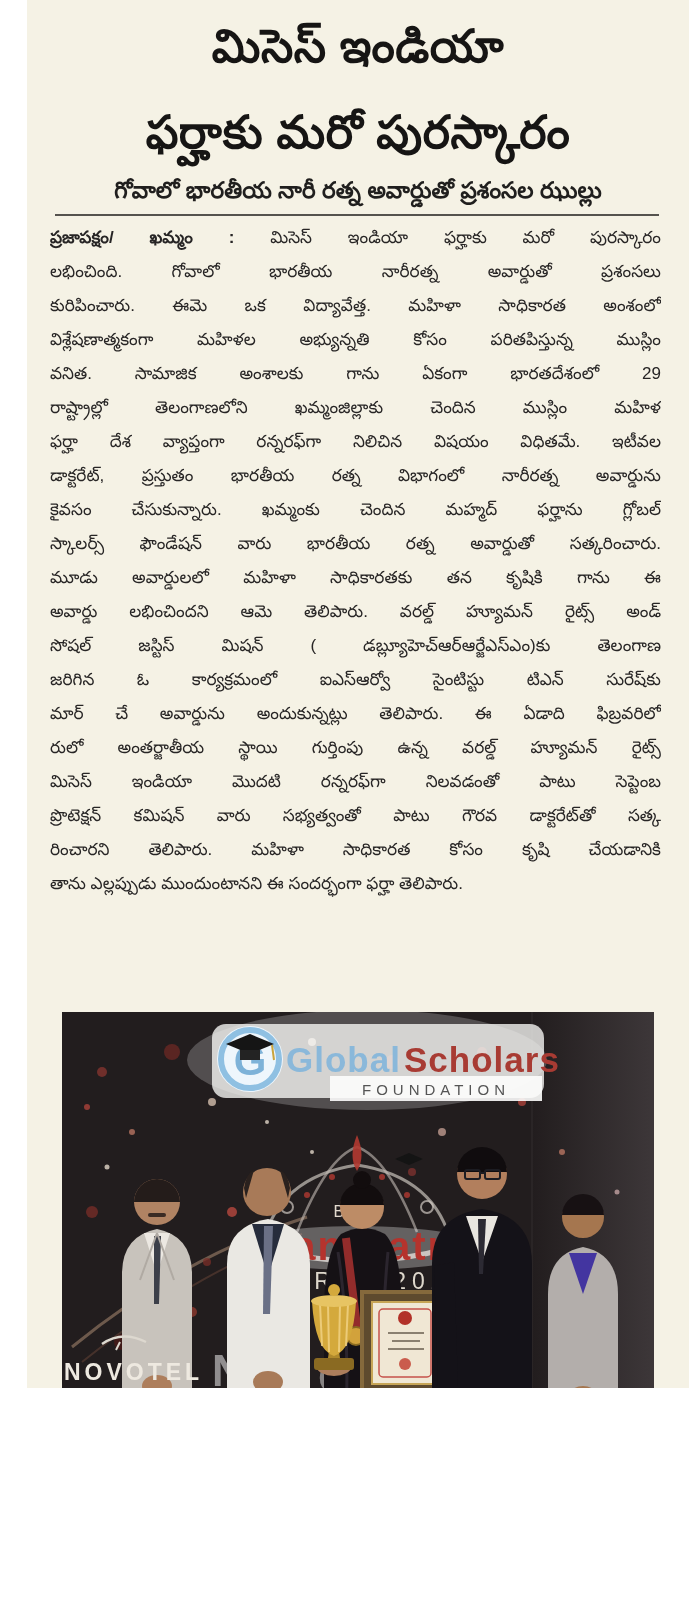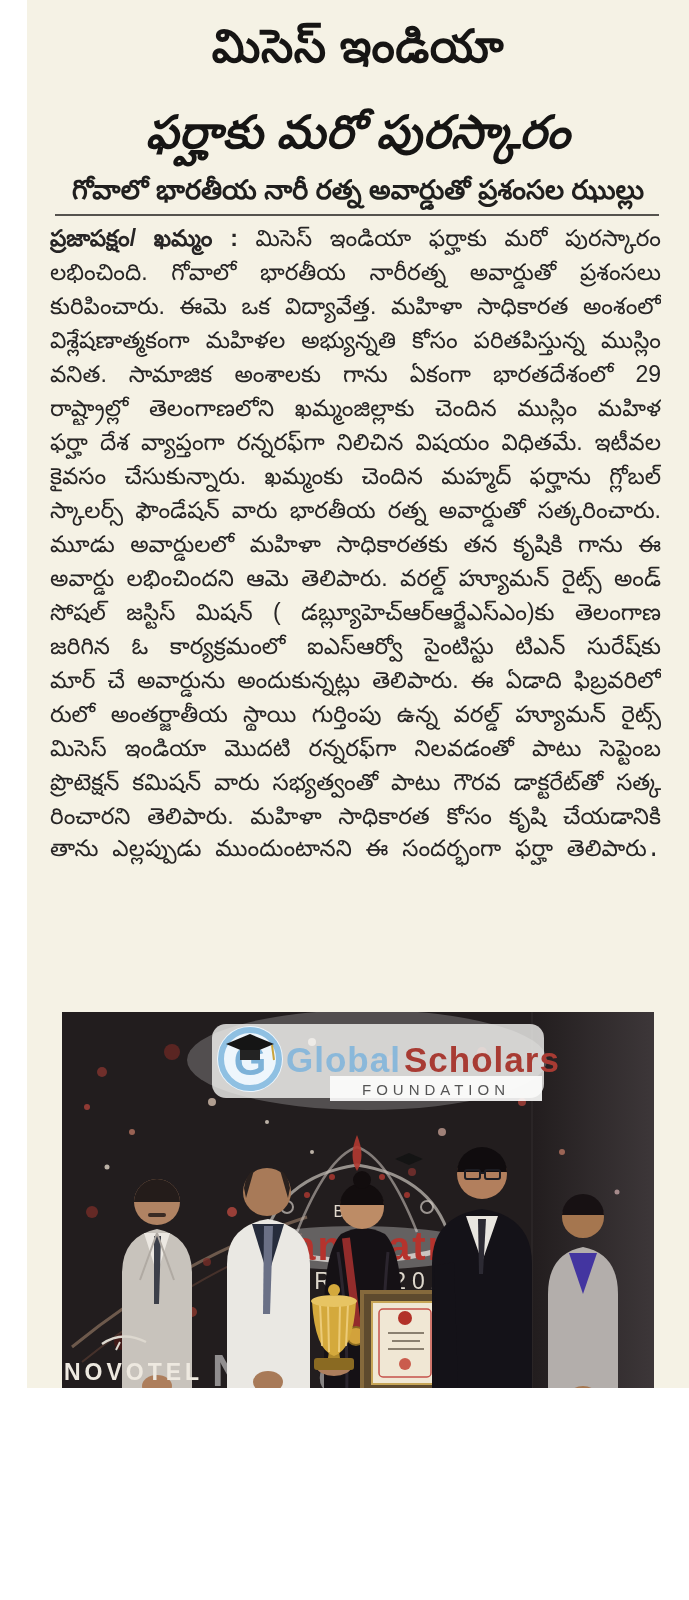--- a/index.html
+++ b/index.html
@@ -2,28 +2,28 @@
 <html><head>
 <meta charset="utf-8">
 <style>
   html,body { margin:0; padding:0; }
   body { font-family: "Liberation Sans", "DejaVu Sans", sans-serif; }
   #page { position:relative; width:689px; height:1388px; background:#ffffff; overflow:hidden; }
   .article-bg { position:absolute; left:27px; top:0; width:662px; height:1563px; background:#f5f2e5; }
   .headline { position:absolute; left:27px; width:662px; text-align:center;
               font-weight:bold; color:#161514; letter-spacing:0.5px; }
   .h1 { top:14px; font-size:46px; line-height:64px; }
-  .h2 { top:96px; font-size:46px; line-height:72px;font-style:italic; }
+  .h2 { top:96px; font-size:46px; line-height:72px; }
   .subhead { position:absolute; left:40px; top:170px; width:636px; text-align:center;
-             font-weight:bold; font-size:27px; line-height:40px; color:#201f1e; }
+             font-weight:bold; font-size:23px; line-height:40px; color:#201f1e; }
   .subhead-rule { position:absolute; left:55px; top:214px; width:604px; height:2px; background:#55534e; }
   .article-body { position:absolute; left:50px; top:221px; width:611px; color:#272525; }
-  .body-line { font-size:23px; line-height:34px; height:34px; overflow:hidden;
+  .body-line { font-size:17px; line-height:34px; height:34px; overflow:hidden;
                text-align:justify; text-align-last:justify; white-space:normal; }
-  .body-line.last { text-align-last:left;font-family:Liberation Mono, monospace; }
+  .body-line.last { text-align-last:left; }
   .dateline { font-weight:bold; }
   .photo { position:absolute; left:62px; top:1012px; width:592px; height:519px; background:#221d1e; }
   .photo svg { display:block; width:100%; height:100%; }
   .bottom-rule { position:absolute; left:27px; top:1582px; width:662px; height:2px; background:#6fae9b; }
 </style>
 </head>
 <body>
 
 <div id="page">
   <div class="article-bg"></div>
@@ -34,20 +34,21 @@
   <div class="subhead-rule"></div>
 
   <div class="article-body">
       <div class="body-line"><span class="dateline">ప్రజాపక్షం/ ఖమ్మం : </span>మిసెస్ ఇండియా ఫర్హాకు మరో పురస్కారం</div>
       <div class="body-line">లభించింది. గోవాలో భారతీయ నారీరత్న అవార్డుతో ప్రశంసలు</div>
       <div class="body-line">కురిపించారు. ఈమె ఒక విద్యావేత్త. మహిళా సాధికారత అంశంలో</div>
       <div class="body-line">విశ్లేషణాత్మకంగా మహిళల అభ్యున్నతి కోసం పరితపిస్తున్న ముస్లిం</div>
       <div class="body-line">వనిత. సామాజిక అంశాలకు గాను ఏకంగా భారతదేశంలో 29</div>
       <div class="body-line">రాష్ట్రాల్లో తెలంగాణలోని ఖమ్మంజిల్లాకు చెందిన ముస్లిం మహిళ</div>
       <div class="body-line">ఫర్హా దేశ వ్యాప్తంగా రన్నరఫ్‌గా నిలిచిన విషయం విధితమే. ఇటీవల</div>
+      <div class="body-line">డాక్టరేట్, ప్రస్తుతం భారతీయ రత్న విభాగంలో నారీరత్న అవార్డును</div>
       <div class="body-line">కైవసం చేసుకున్నారు. ఖమ్మంకు చెందిన మహ్మద్ ఫర్హాను గ్లోబల్</div>
       <div class="body-line">స్కాలర్స్ ఫౌండేషన్ వారు భారతీయ రత్న అవార్డుతో సత్కరించారు.</div>
       <div class="body-line">మూడు అవార్డులలో మహిళా సాధికారతకు తన కృషికి గాను ఈ</div>
       <div class="body-line">అవార్డు లభించిందని ఆమె తెలిపారు. వరల్డ్ హ్యూమన్ రైట్స్ అండ్</div>
       <div class="body-line">సోషల్ జస్టిస్ మిషన్ ( డబ్ల్యూహెచ్ఆర్ఆర్జేఎస్ఎం)కు తెలంగాణ</div>
       <div class="body-line">జరిగిన ఓ కార్యక్రమంలో ఐఎస్ఆర్వో సైంటిస్టు టిఎన్ సురేష్‌కు</div>
       <div class="body-line">మార్ చే అవార్డును అందుకున్నట్లు తెలిపారు. ఈ ఏడాది ఫిబ్రవరిలో</div>
       <div class="body-line">రులో అంతర్జాతీయ స్థాయి గుర్తింపు ఉన్న వరల్డ్ హ్యూమన్ రైట్స్</div>
       <div class="body-line">మిసెస్ ఇండియా మొదటి రన్నరఫ్‌గా నిలవడంతో పాటు సెప్టెంబ</div>
       <div class="body-line">ప్రొటెక్షన్ కమిషన్ వారు సభ్యత్వంతో పాటు గౌరవ డాక్టరేట్‌తో సత్క</div>

